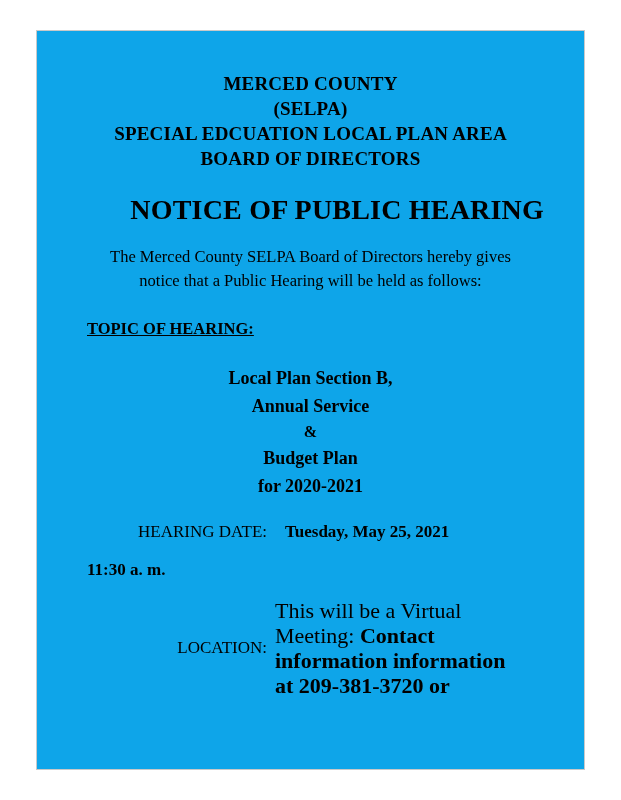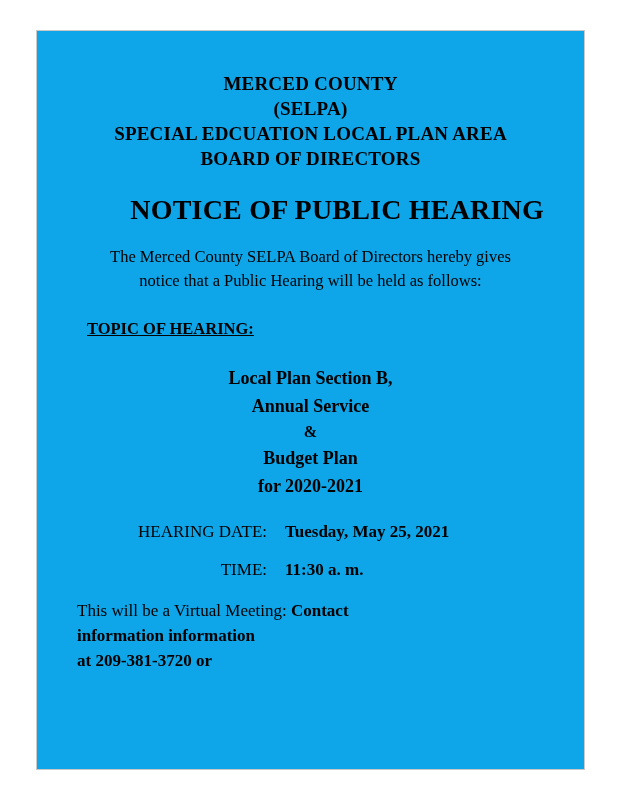--- a/index.html
+++ b/index.html
@@ -103,21 +103,21 @@
   }
   .field-value {
     font-weight: bold;
     padding-left: 10px;
   }
   .lbl-hearing { width: 190px; padding-left: 0; }
   .lbl-time { width: 190px; }
   .lbl-location { width: 190px; }
 
   .location-value {
-    font-size: 17px;
+    font-size: 22px;
     line-height: 25px;
   }
   .location-value .normal { font-weight: normal; }
   .location-value .bold { font-weight: bold; }
 </style>
 </head>
 <body>
 
 <div class="page">
   <div class="sheet">
@@ -146,25 +146,25 @@
       <div>for 2020-2021</div>
     </div>
 
 
     <div class="field-row">
       <div class="field-label lbl-hearing">HEARING DATE:</div>
       <div class="field-value">Tuesday, May 25, 2021</div>
     </div>
 
     <div class="field-row tight">
-      <div class="field-label lbl-time">TIME:</div>
       <div class="field-value">11:30 a. m.</div>
     </div>
 
     <div class="field-row tight">
+      <div class="field-label lbl-location">LOCATION:</div>
       <div class="location-value">
         <div>
           <span class="normal">This will be a Virtual Meeting:</span>
           <span class="bold">Contact</span>
         </div>
         <div class="bold">information information</div>
         <div class="bold">
           <span>at 209-381-3720 or </span>
         </div>
       </div>

